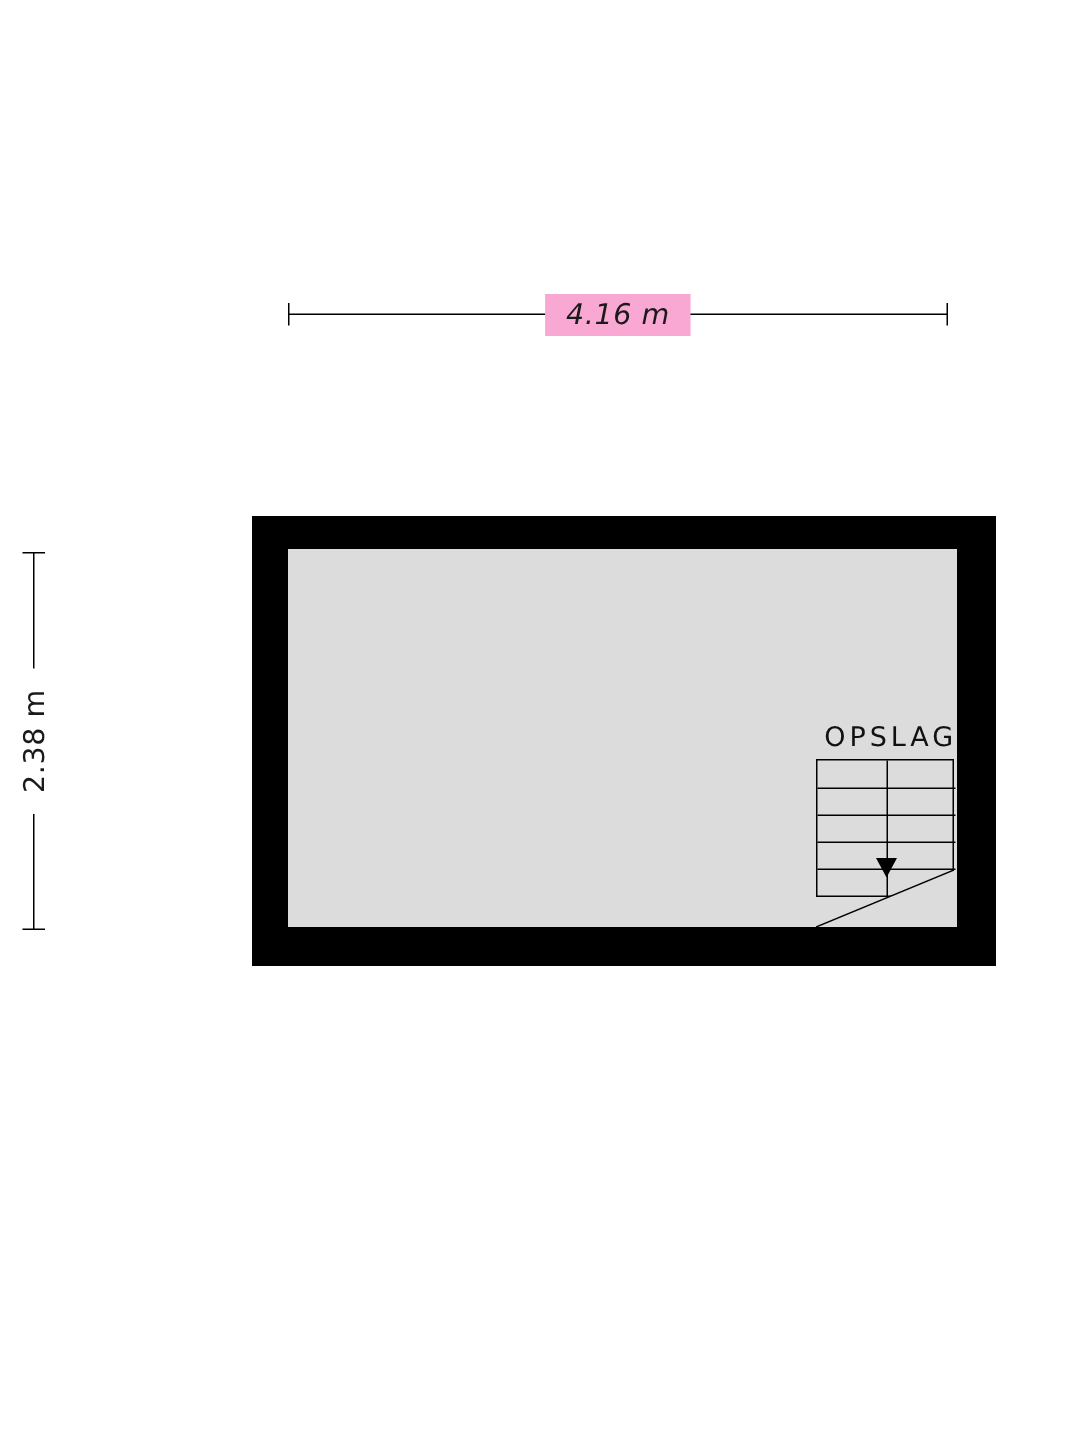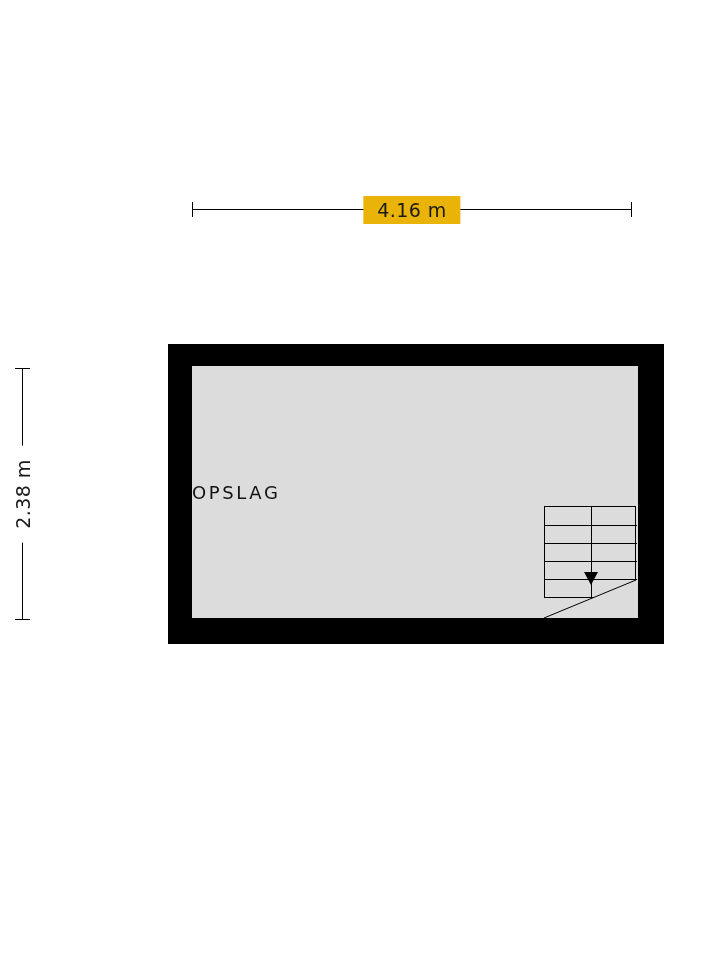--- a/index.html
+++ b/index.html
@@ -45,26 +45,27 @@
     height: 15px;
     background: #000;
   }
   .dim-top .cap-left { left: 0; }
   .dim-top .cap-right { right: 0; }
   .dim-top .label {
     position: absolute;
     left: 50%;
     top: 0;
     transform: translateX(-50%);
-    background: #eab308;
+    background: #f9a8d4;
     padding: 0 14px;
     font-size: 19px;
     line-height: 28px;
     letter-spacing: 0.4px;
     white-space: nowrap;
+    font-style: italic;
   }
 
   
   .dim-left {
     position: absolute;
     left: 8px;
     top: 368px;
     width: 30px;
     height: 252px;
   }
@@ -117,21 +118,21 @@
     height: 100%;
     background: #dcdcdc;
     box-sizing: border-box;
   }
   .room-label {
     position: absolute;
     left: 0;
     right: 0;
     top: 50%;
     transform: translateY(-50%);
-    text-align: left;
+    text-align: right;
     font-size: 18px;
     letter-spacing: 2.6px;
     color: #111;
   }
 
   
   .stairs {
     position: absolute;
     right: 2px;
     bottom: 0;

